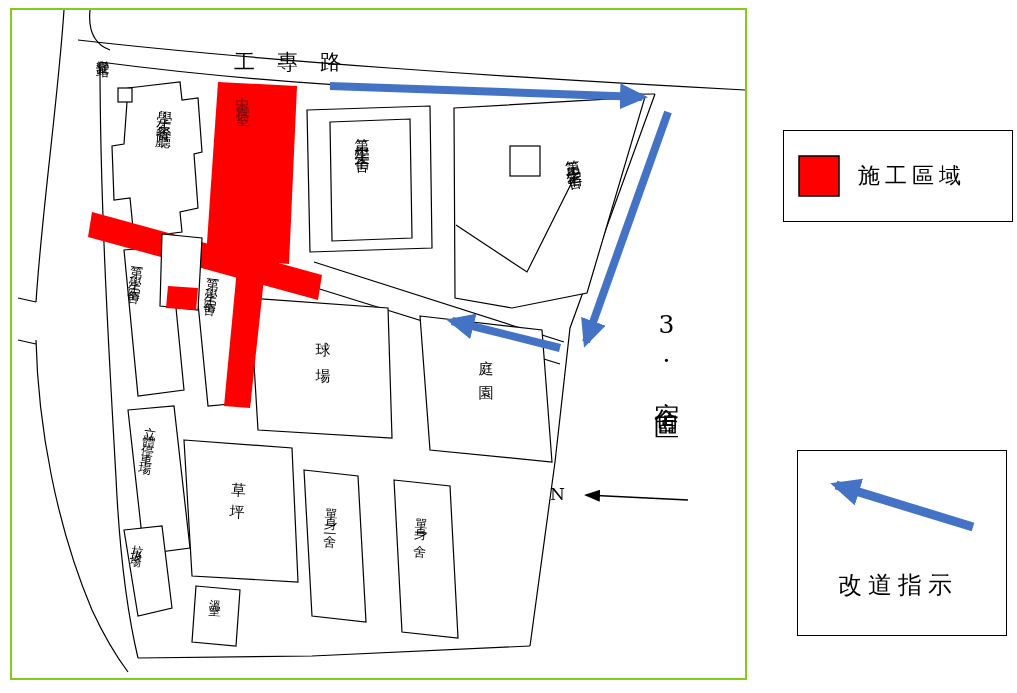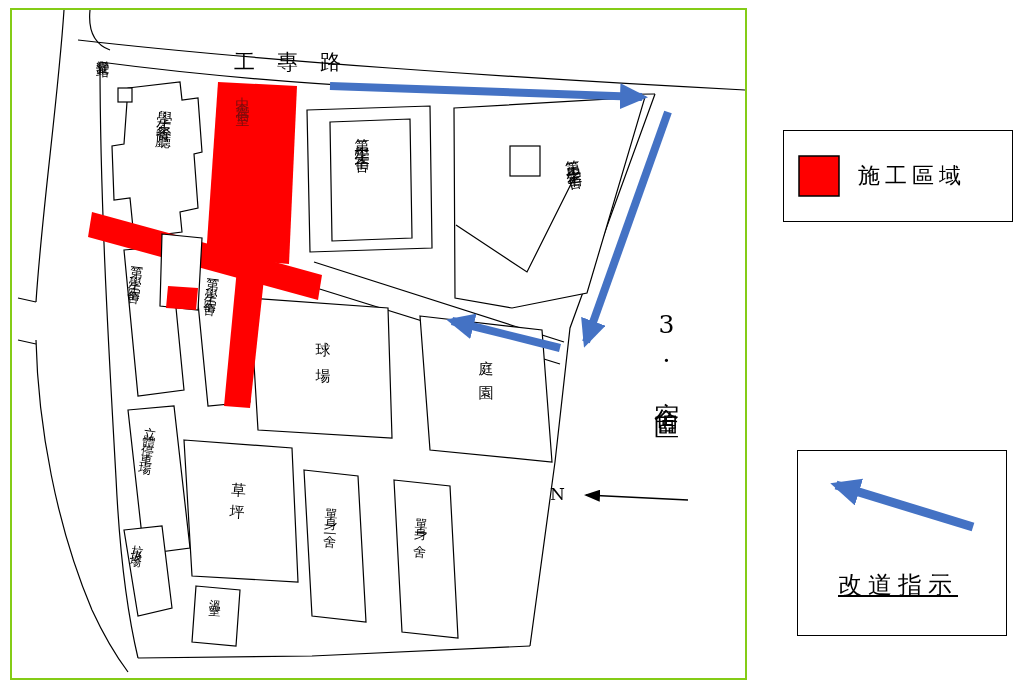--- a/index.html
+++ b/index.html
@@ -11,21 +11,21 @@
   .lbl{position:absolute;line-height:1;color:#000;white-space:nowrap;
        font-family:"DejaVu Serif", serif;}
   .vlbl{writing-mode:vertical-rl;text-orientation:upright;}
   .legend-box{position:absolute;border:1px solid #000;background:#fff;}
   .legend-construction{left:783px;top:130px;width:228px;height:90px;
         display:flex;align-items:center;font-family:Liberation Serif, serif;}
   .legend-construction .swatch-wrap{margin-left:14px;line-height:0;}
   .legend-construction .legend-text{font-size:22px;letter-spacing:5px;margin-left:18px;}
   .legend-detour{left:797px;top:450px;width:208px;height:184px;}
   .legend-detour .legend-text{position:absolute;left:40px;top:118px;
-        font-size:24px;letter-spacing:6px;text-decoration:underline;}
+        font-size:24px;letter-spacing:6px;}
   .legend-detour svg{position:absolute;left:0;top:0;}
 </style>
 </head>
 <body>
 
 <div class="page">
 
   <div class="map-frame">
     <svg viewBox="0 0 733 668" width="733" height="668">
       <defs>

